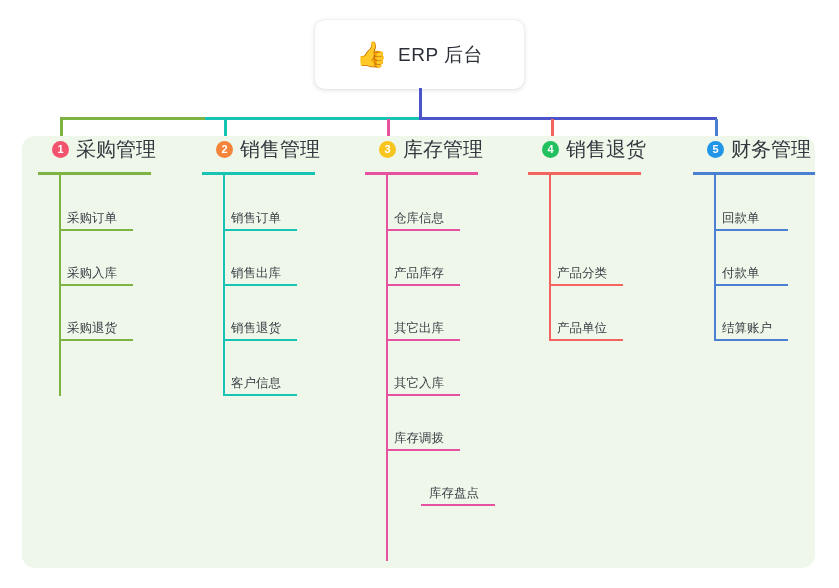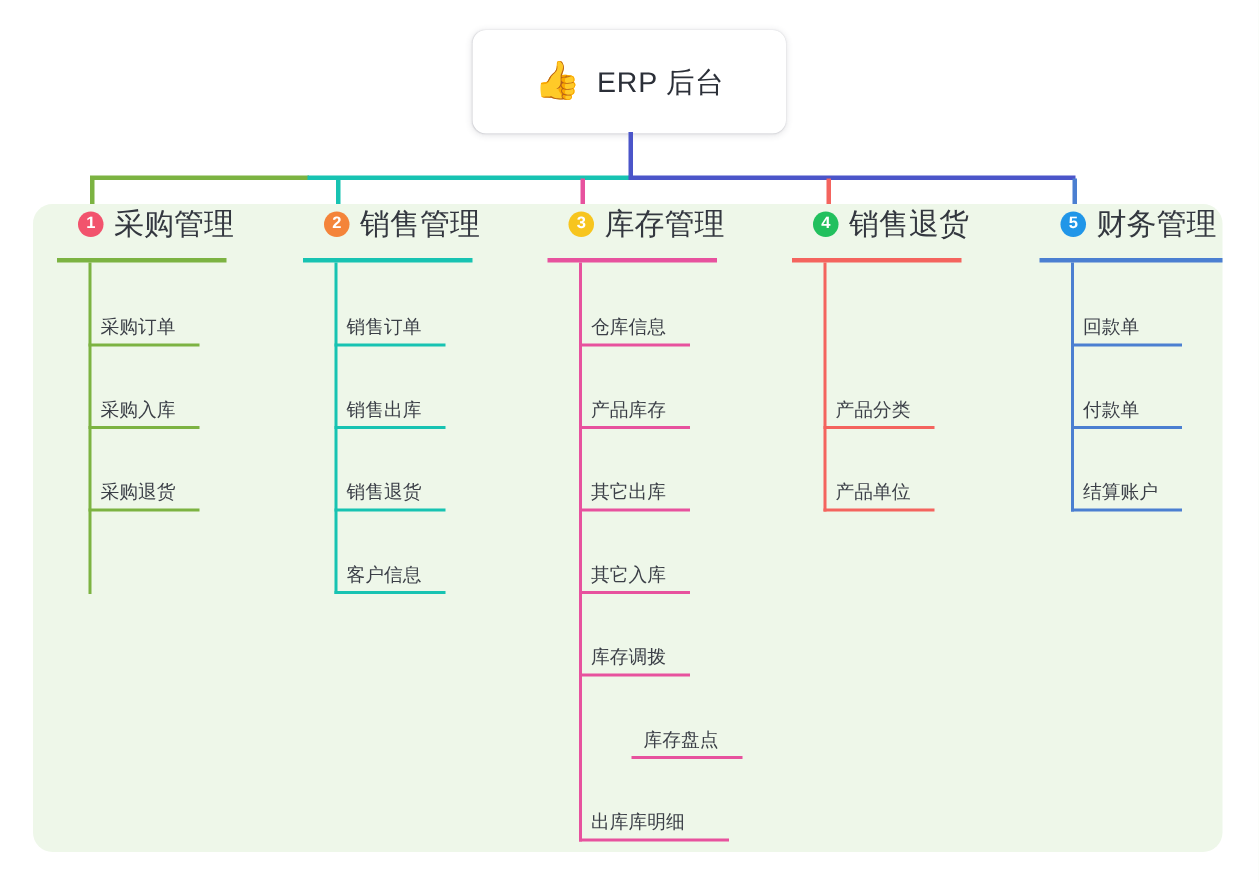--- a/index.html
+++ b/index.html
@@ -177,24 +177,20 @@
             <div class="item-rule" style="background: rgb(231, 82, 158);"></div>
           </div>
           <div class="item" style="left: 21px; top: 291px; width: 74px;">
             <div class="item-label">库存调拨</div>
             <div class="item-rule" style="background: rgb(231, 82, 158);"></div>
           </div>
           <div class="item" style="left: 21px; top: 346px; width: 74px; margin-left: 35px;">
             <div class="item-label">库存盘点</div>
             <div class="item-rule" style="background: rgb(231, 82, 158);"></div>
           </div>
-          <div class="item" style="left: 21px; top: 401px; width: 100px;">
-            <div class="item-label">出库库明细</div>
-            <div class="item-rule" style="background: rgb(231, 82, 158);"></div>
-          </div>
         </div>
         <div class="col" style="left: 506px; width: 150px;">
           <div class="col-head">
             <span class="badge" style="background: rgb(34, 192, 94);">4</span>
             <span class="col-title">销售退货</span>
           </div>
           <div class="head-rule" style="top: 36px; width: 113px; background: rgb(244, 100, 94);"></div>
           <div class="spine" style="left: 21px; top: 39px; height: 166px; background: rgb(244, 100, 94);"></div>
           <div class="item" style="left: 21px; top: 126px; width: 74px;">
             <div class="item-label">产品分类</div>

